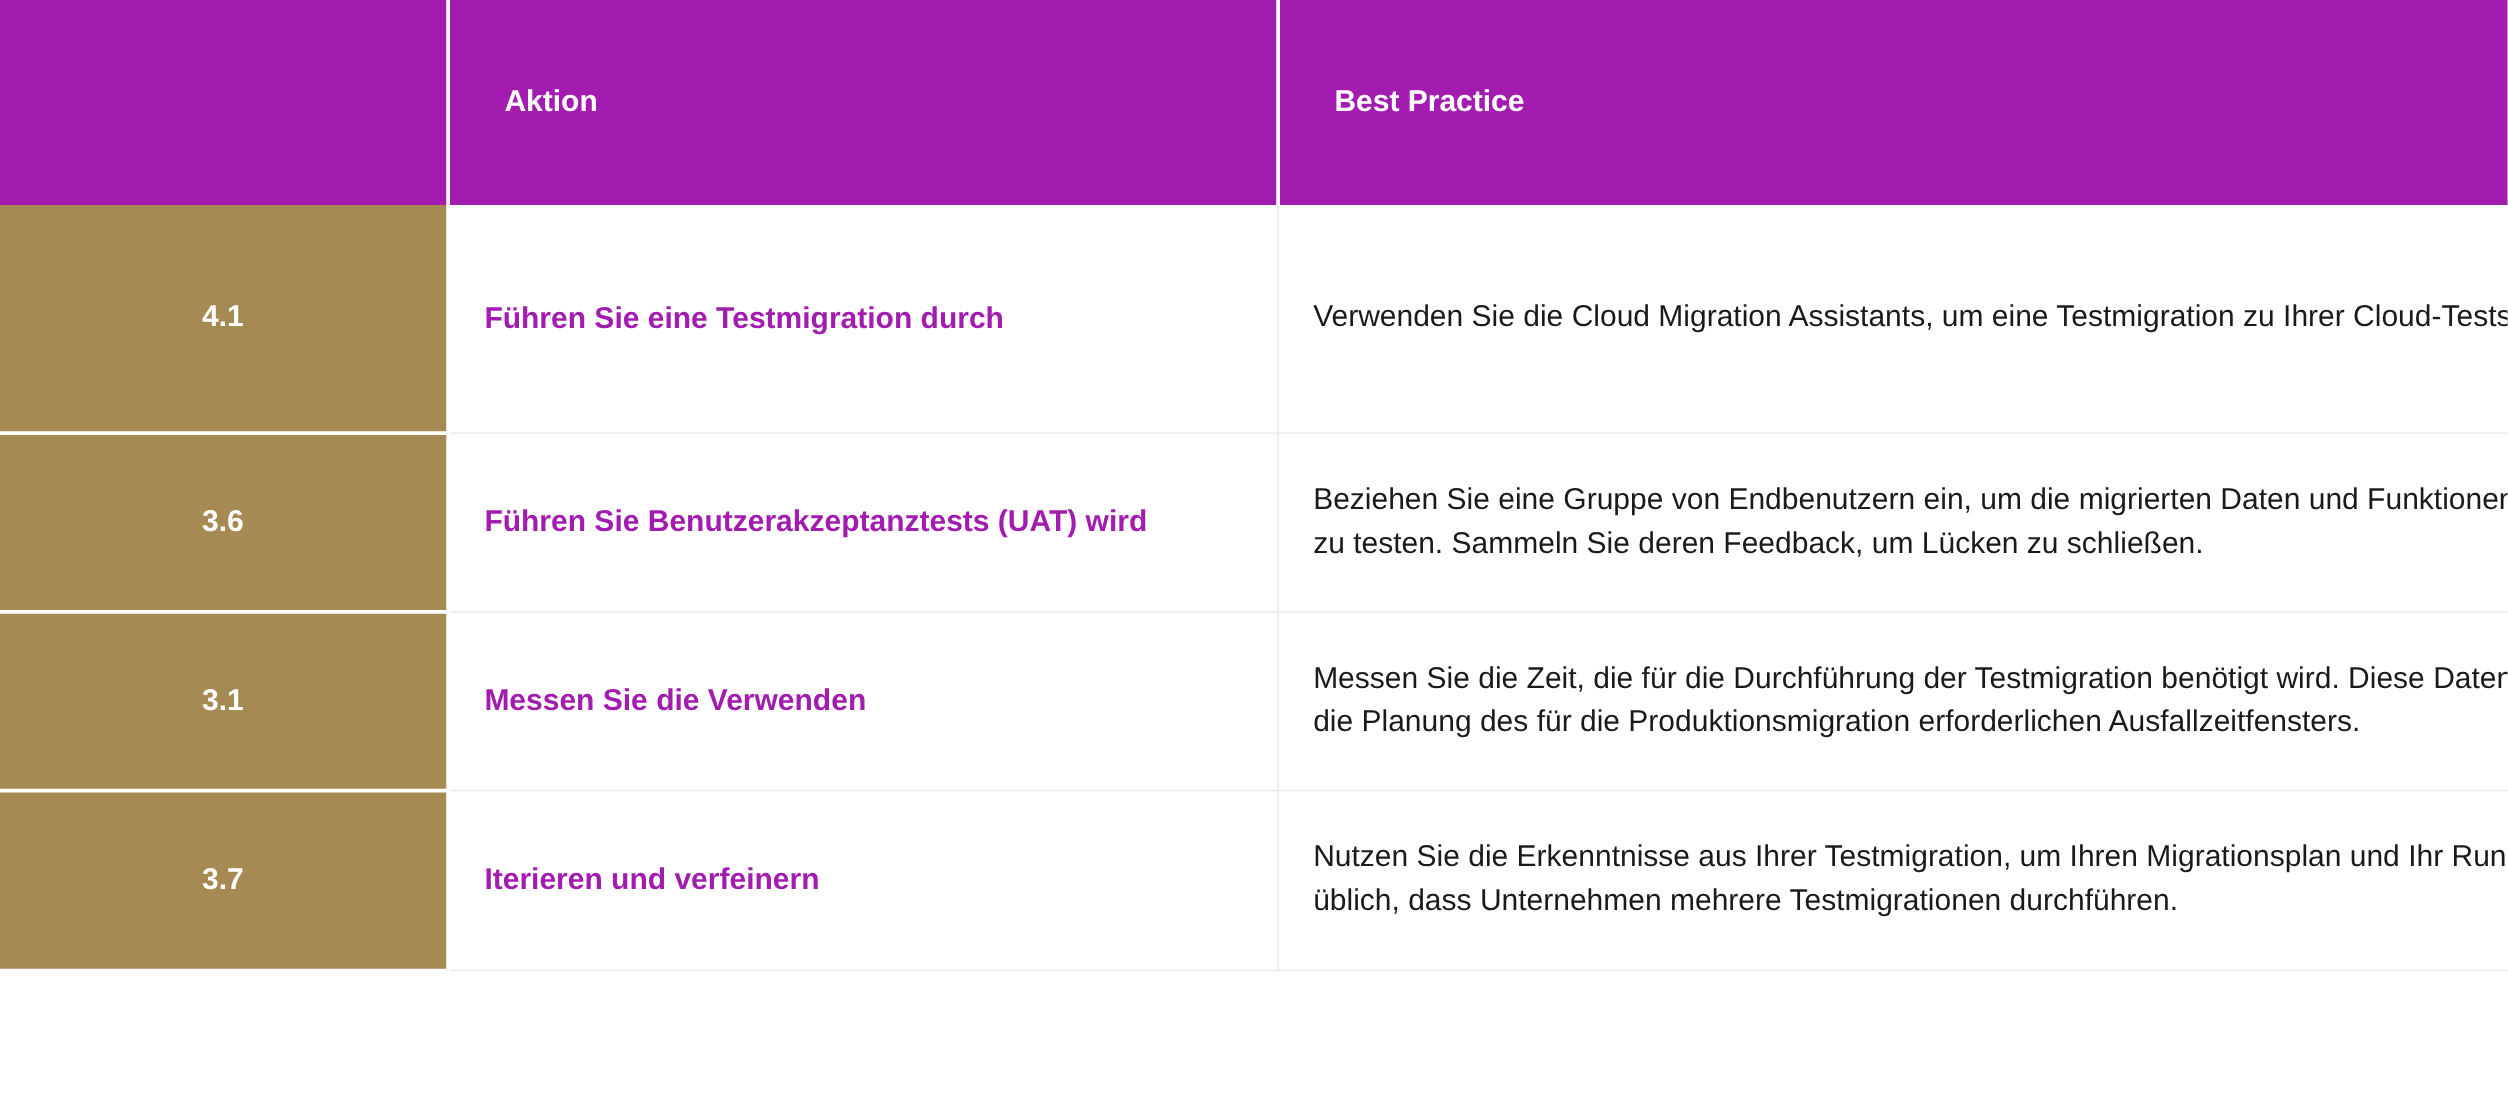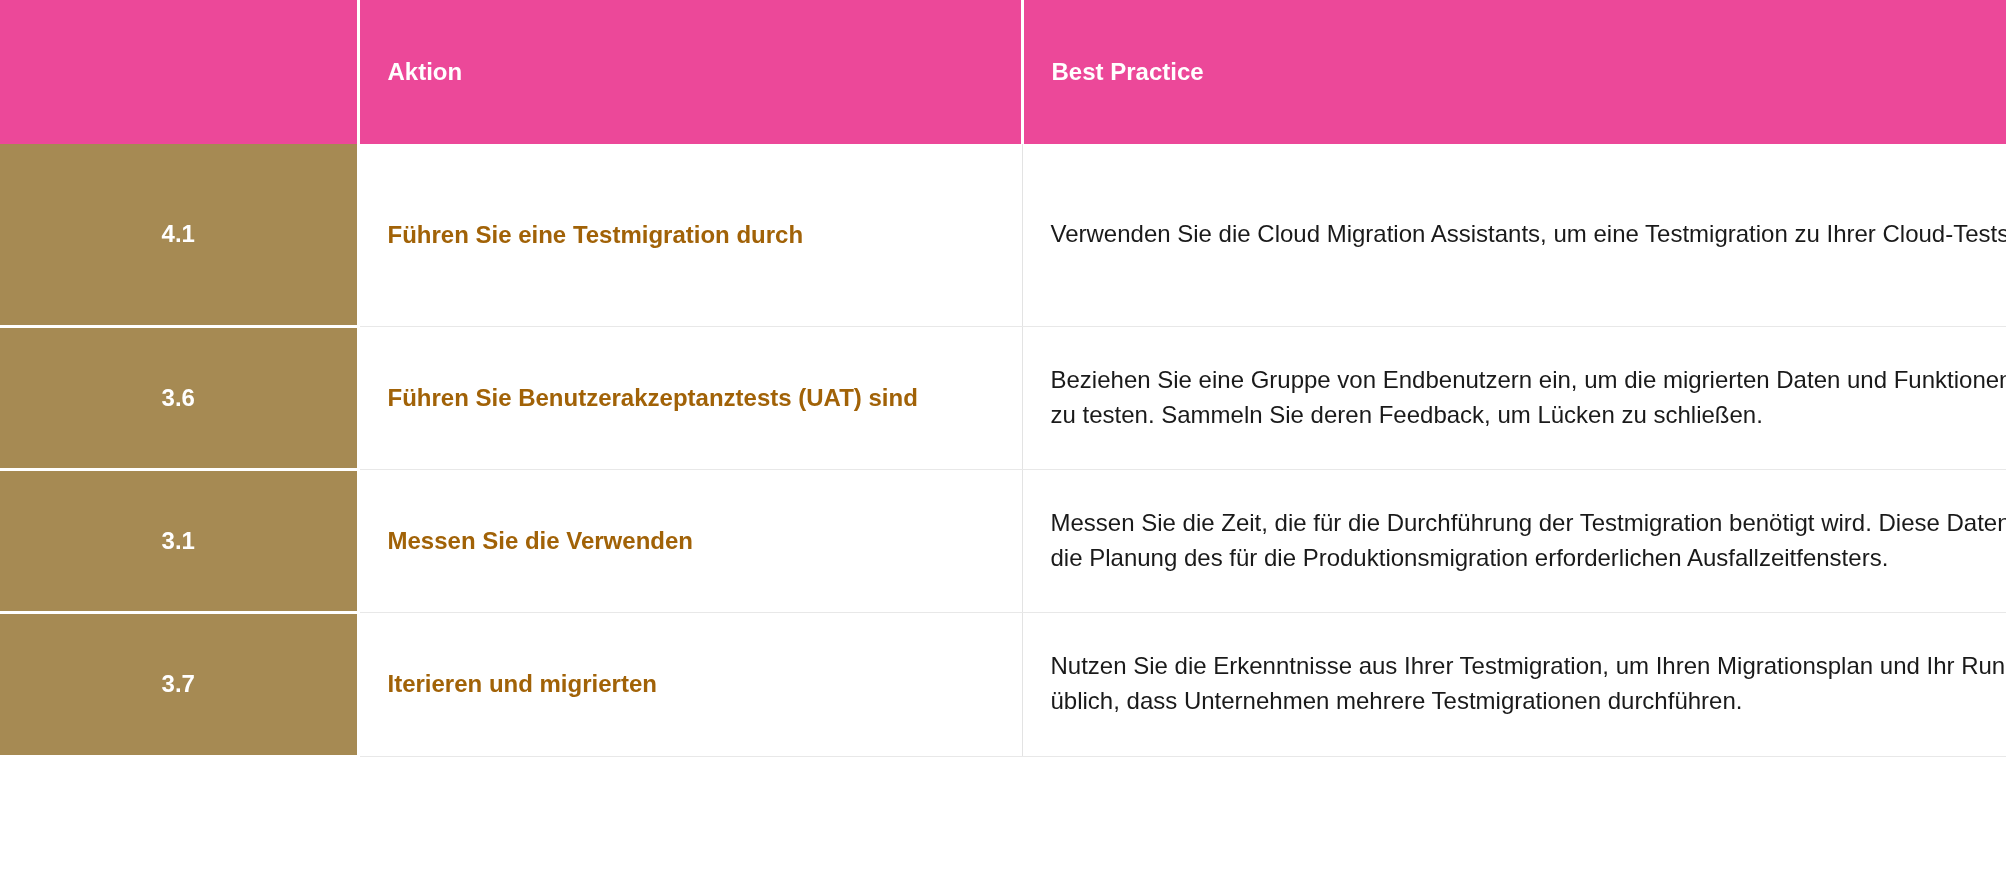--- a/index.html
+++ b/index.html
@@ -23,27 +23,27 @@
   table.matrix {
     border-collapse: collapse;
     table-layout: fixed;
     width: 2300px; 
   }
   table.matrix col.c-num   { width: 358px; }
   table.matrix col.c-act   { width: 664px; }
   table.matrix col.c-bp    { width: 1278px; }
 
   thead th {
-    background: #ec4899;
+    background: #a21caf;
     color: #ffffff;
     text-align: left;
     font-size: 24px;
     font-weight: bold;
-    padding: 0 0 0 28px;
-    height: 144px;
+    padding: 0 0 0 44px;
+    height: 164px;
     vertical-align: middle;
     border-right: 3px solid #ffffff;
     box-sizing: border-box;
   }
   thead th.th-num { padding-left: 0; }
   thead th:last-child { border-right: none; }
 
   tbody td {
     vertical-align: middle;
     box-sizing: border-box;
@@ -55,21 +55,21 @@
     font-size: 24px;
     font-weight: bold;
     text-align: center;
     border-right: 3px solid #ffffff;
     border-bottom: 3px solid #ffffff;
   }
   td.action {
     background: #ffffff;
     font-size: 24px;
     font-weight: bold;
-    color: #a16207;
+    color: #a21caf;
     padding: 0 20px 0 28px;
     border-right: 1px solid #e3e3e3;
   }
   td.bp {
     background: #ffffff;
     font-size: 24px;
     font-weight: normal;
     color: #1a1a1a;
     line-height: 1.45;
     padding: 0 24px 0 28px;
@@ -99,28 +99,28 @@
       </tr>
     </thead>
     <tbody>
       <tr class="r1">
         <td class="num">4.1</td>
         <td class="action">Führen Sie eine Testmigration durch</td>
         <td class="bp">Verwenden Sie die Cloud Migration Assistants, um eine Testmigration zu Ihrer Cloud-Testsite</td>
       </tr>
       <tr class="r2">
         <td class="num">3.6</td>
-        <td class="action">Führen Sie Benutzerakzeptanztests (UAT) sind</td>
+        <td class="action">Führen Sie Benutzerakzeptanztests (UAT) wird</td>
         <td class="bp">Beziehen Sie eine Gruppe von Endbenutzern ein, um die migrierten Daten und Funktionen in der Cloud-Umgebung zu testen. Sammeln Sie deren Feedback, um Lücken zu schließen.</td>
       </tr>
       <tr class="r3">
         <td class="num">3.1</td>
         <td class="action">Messen Sie die Verwenden</td>
         <td class="bp">Messen Sie die Zeit, die für die Durchführung der Testmigration benötigt wird. Diese Daten sind entscheidend für die Planung des für die Produktionsmigration erforderlichen Ausfallzeitfensters.</td>
       </tr>
       <tr class="r4">
         <td class="num">3.7</td>
-        <td class="action">Iterieren und migrierten</td>
+        <td class="action">Iterieren und verfeinern</td>
         <td class="bp">Nutzen Sie die Erkenntnisse aus Ihrer Testmigration, um Ihren Migrationsplan und Ihr Runbook zu verfeinern. Es ist üblich, dass Unternehmen mehrere Testmigrationen durchführen.</td>
       </tr>
     </tbody>
   </table>
 </div>
 
 </body></html>

